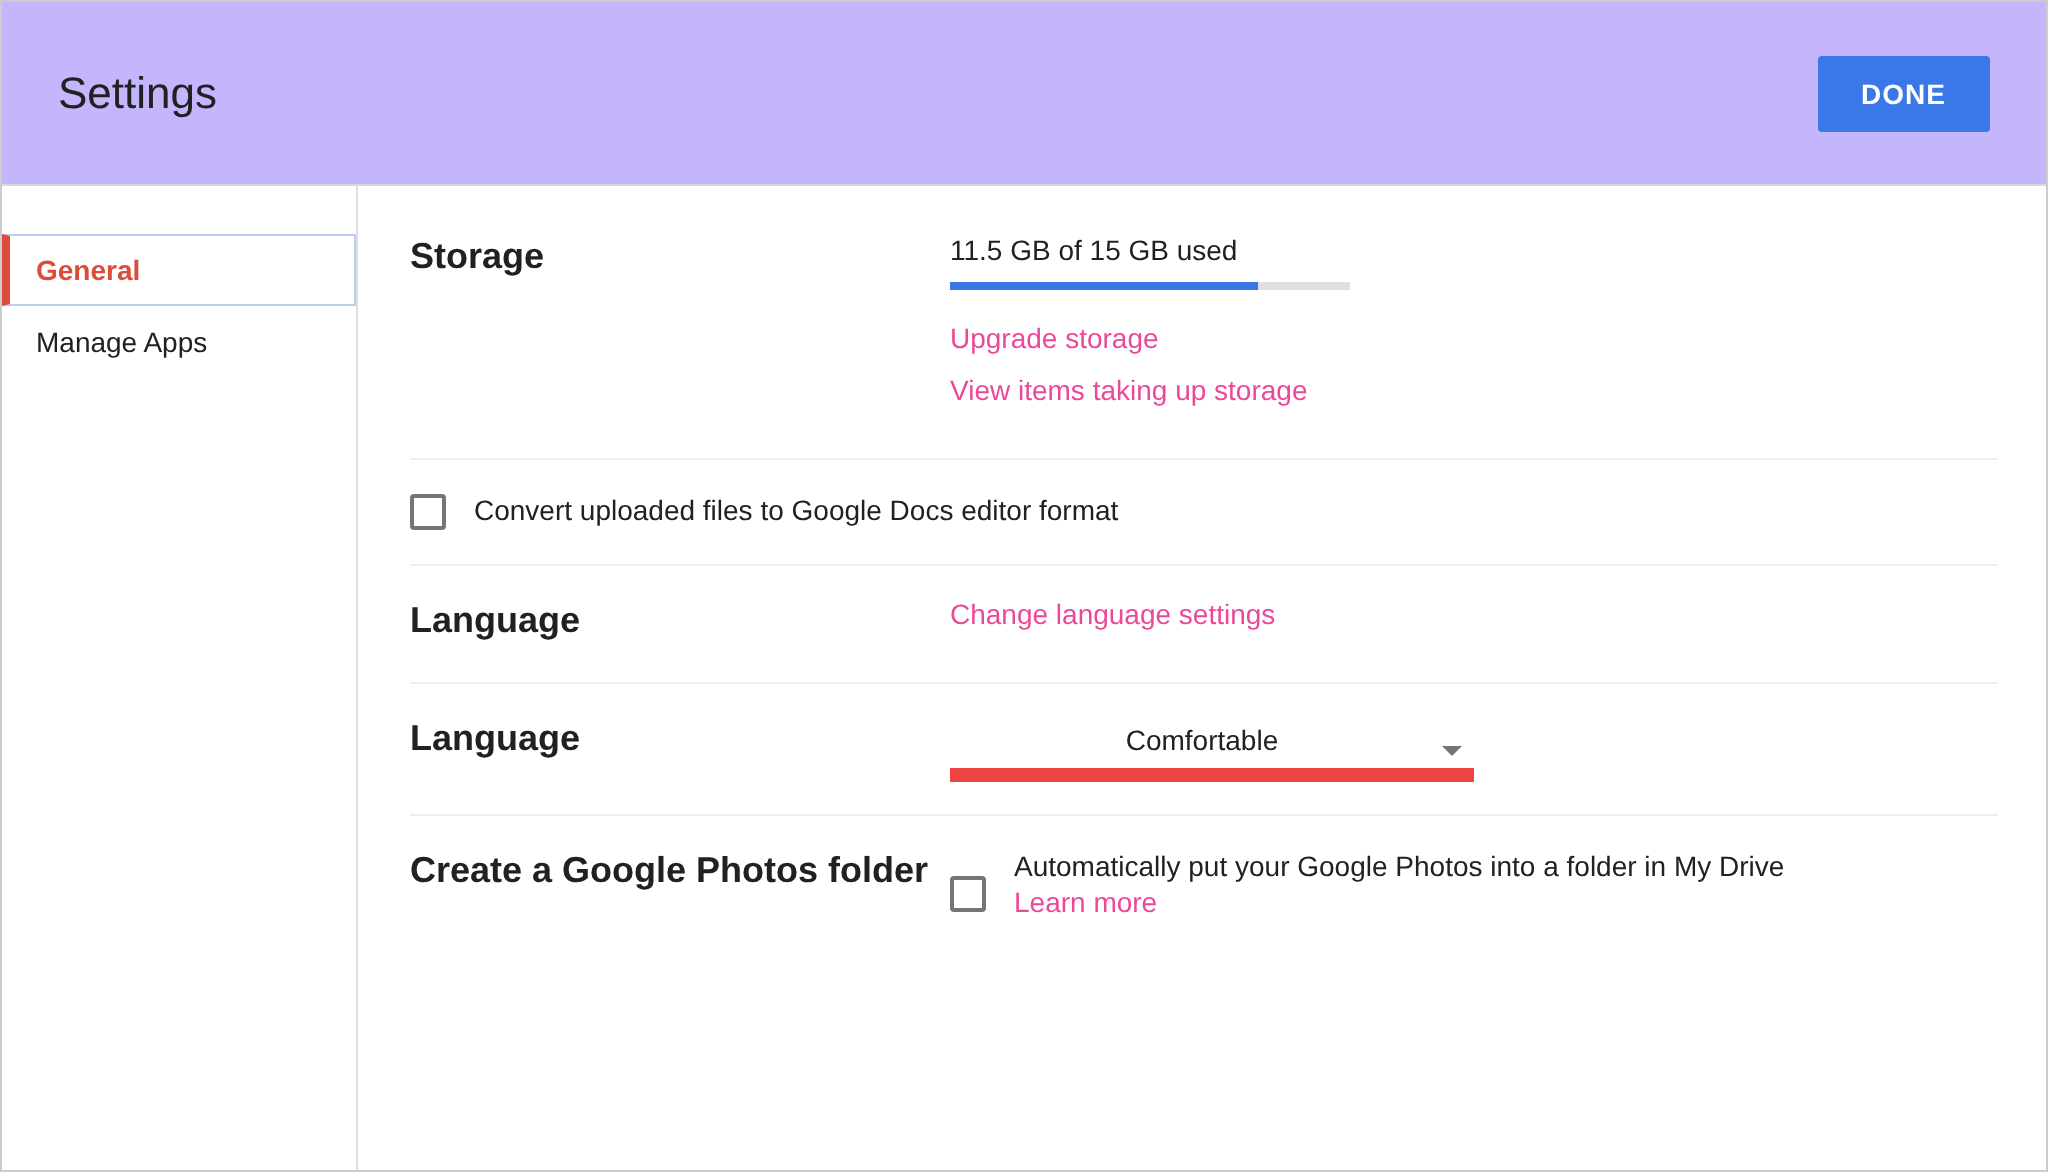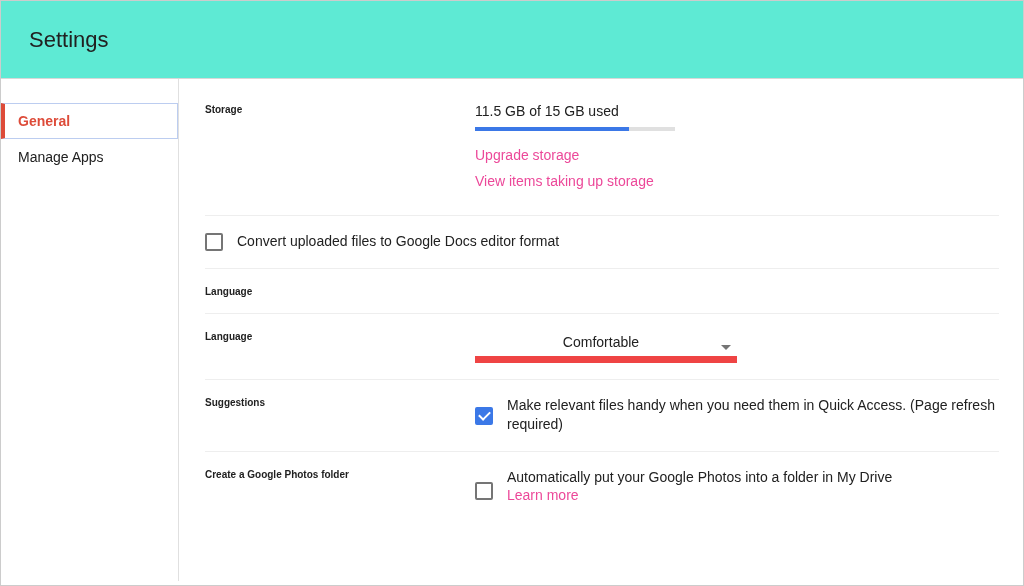--- a/index.html
+++ b/index.html
@@ -7,22 +7,22 @@
     font-family: Arial, "Helvetica Neue", Helvetica, sans-serif;
     font-size: 14px;
     color: #212121;
     background: #fff;
     width: 1024px;
     height: 586px;
     overflow: hidden;
     border: 1px solid #ccc;
   }
   .header {
-    height: 78px;
-    background: #5eead4;
+    height: 92px;
+    background: #c4b5fd;
     border-bottom: 1px solid #d8d8d8;
     display: flex;
     align-items: center;
     justify-content: space-between;
     padding: 0 28px;
   }
   .header-title {
     font-size: 22px;
     font-weight: 400;
     color: #212121;
@@ -67,21 +67,21 @@
   }
   .section {
     display: flex;
     border-bottom: 1px solid #eee;
     padding: 16px 0;
   }
   .section:first-child { padding-top: 0; }
   .section-label {
     width: 270px;
     font-weight: 700;
-    font-size: 10px;
+    font-size: 18px;
     padding-top: 1px;
   }
   .section-body {
     flex: 1;
   }
   .storage-text {
     font-size: 14px;
     margin-bottom: 8px;
   }
   .progress-outer {
@@ -159,20 +159,21 @@
     border-right: 5px solid transparent;
     border-top: 5px solid #757575;
   }
   .density-body { padding-top: 0; }
 </style>
 </head>
 <body>
 
 <div class="header">
   <div class="header-title">Settings</div>
+  <button class="done-btn">DONE</button>
 </div>
 
 <div class="body">
   <div class="sidebar">
     <div class="sidebar-item active">General</div>
     <div class="sidebar-item">Manage Apps</div>
   </div>
 
   <div class="content">
 
@@ -192,41 +193,35 @@
       <div class="section-body">
         <div class="checkbox-row">
           <div class="cb"></div>
           <div class="cb-label">Convert uploaded files to Google Docs editor format</div>
         </div>
       </div>
     </div>
 
     <div class="section">
       <div class="section-label">Language</div>
+      <div class="section-body">
+        <span class="link">Change language settings</span>
+      </div>
     </div>
 
     <div class="section">
       <div class="section-label">Language</div>
       <div class="section-body density-body">
         <div class="dropdown">
           <span class="dropdown-value">Comfortable</span>
           <span class="chevron"></span>
         </div>
       </div>
     </div>
 
-    <div class="section">
-      <div class="section-label">Suggestions</div>
-      <div class="section-body">
-        <div class="checkbox-row">
-          <div class="cb checked"></div>
-          <div class="cb-label">Make relevant files handy when you need them in Quick Access. (Page refresh required)</div>
-        </div>
-      </div>
-    </div>
 
     <div class="section" style="border-bottom:none;">
       <div class="section-label">Create a Google Photos folder</div>
       <div class="section-body">
         <div class="checkbox-row">
           <div class="cb"></div>
           <div>
             <div class="cb-label">Automatically put your Google Photos into a folder in My Drive</div>
             <span class="link">Learn more</span>
           </div>

